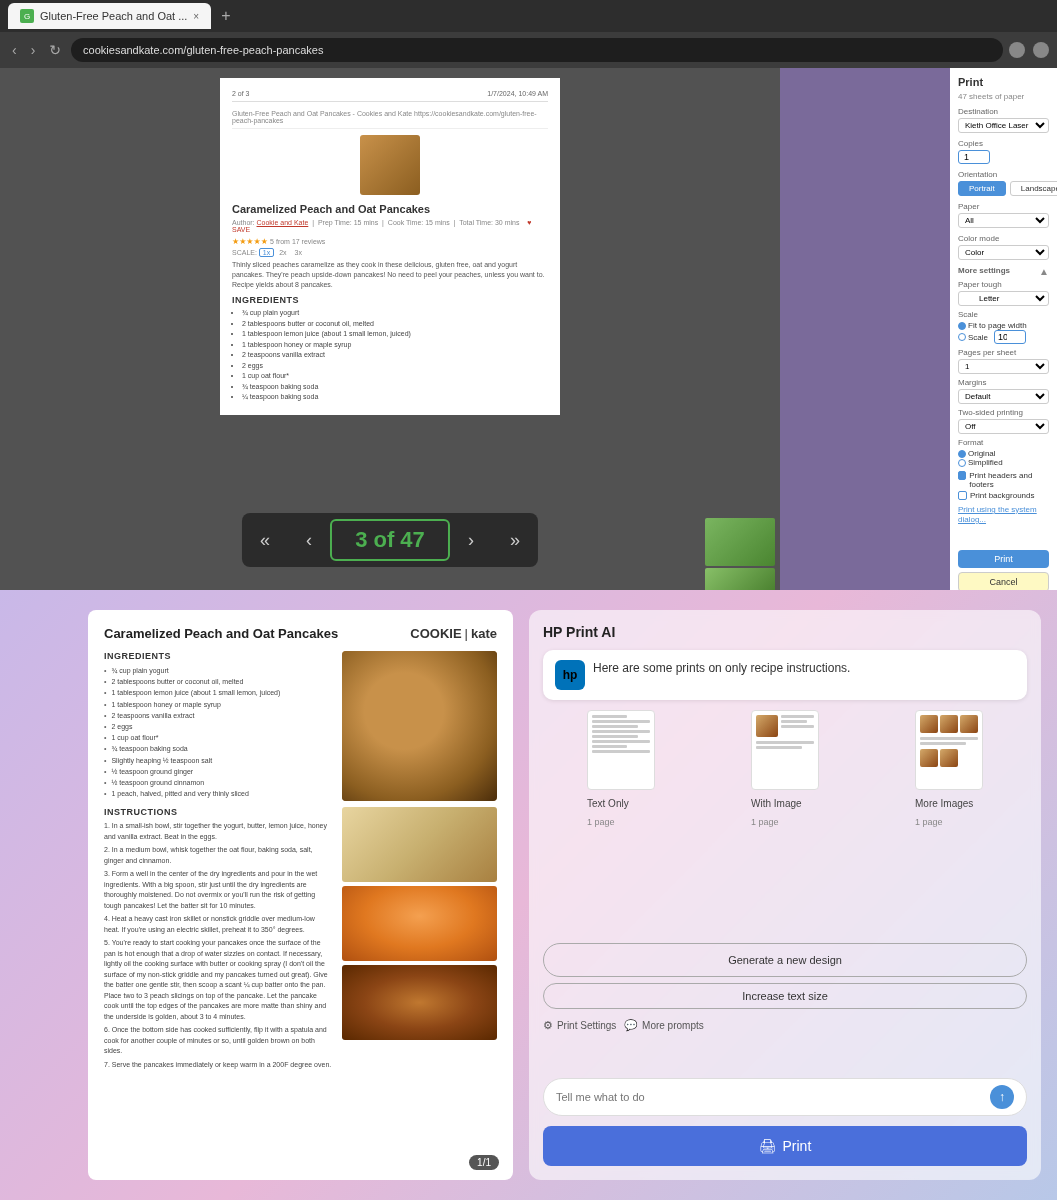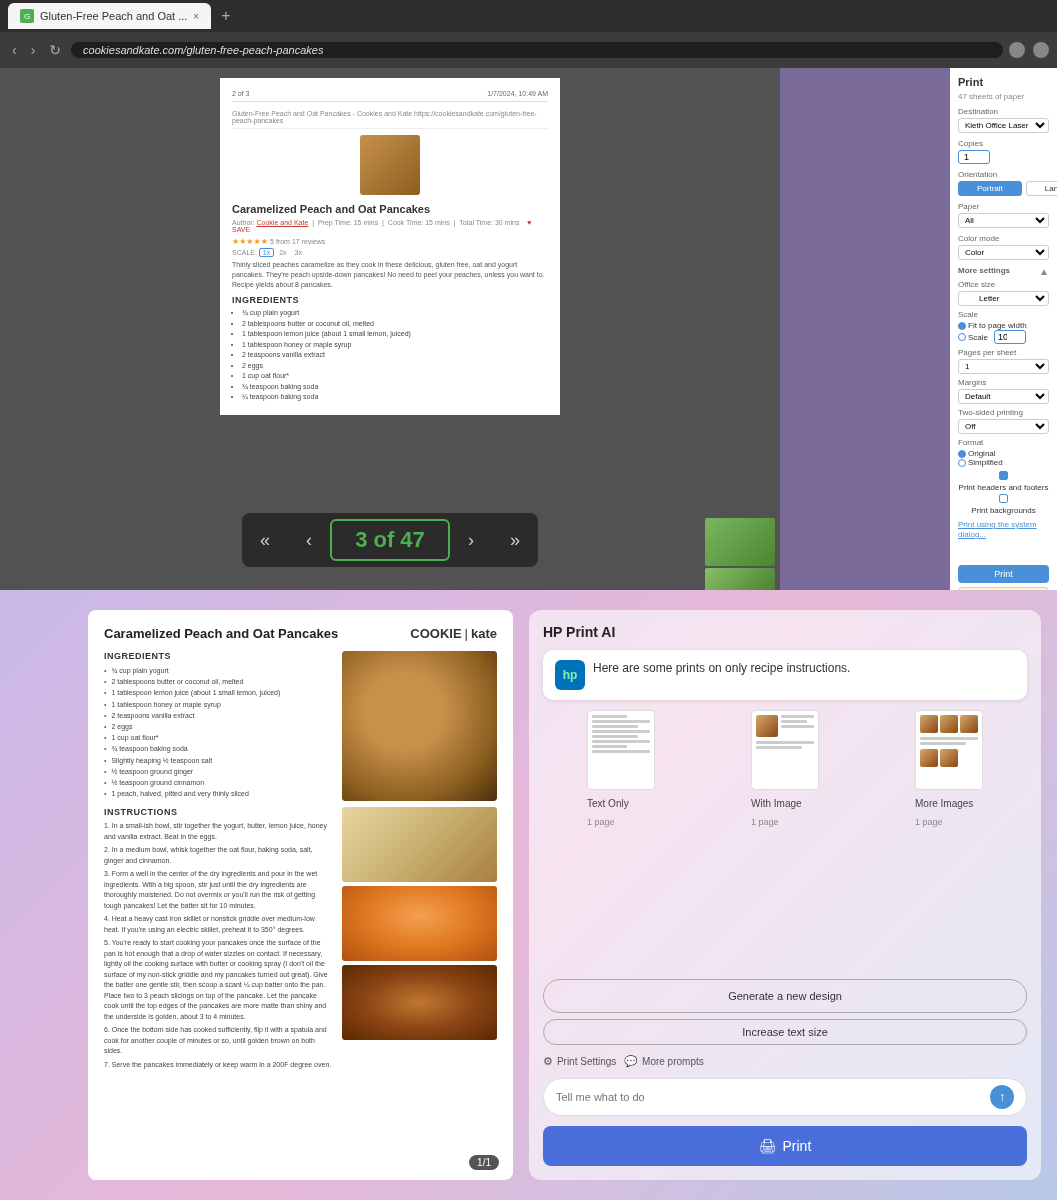--- a/index.html
+++ b/index.html
@@ -50,22 +50,21 @@
     }
     .nav-btn { color: #aaa; font-size: 14px; cursor: pointer; padding: 2px 4px; }
     .address-bar {
       flex: 1;
       background: #1e1e1e;
       border: none;
       border-radius: 14px;
       color: #ddd;
       font-size: 11px;
       padding: 4px 12px;
-      height: 16px;
-      font-style: italic;
+      height: 24px;
     }
     .nav-icons { display: flex; gap: 8px; }
     .nav-icon { width: 16px; height: 16px; background: #888; border-radius: 50%; }
 
     
     .main-area {
       position: absolute;
       top: 68px; left: 0; right: 0; bottom: 0;
       background: #7a6a9a;
     }
@@ -202,28 +201,28 @@
       font-size: 8px;
     }
     .radio-circle {
       width: 8px; height: 8px;
       border-radius: 50%;
       border: 1px solid #4a90d9;
     }
     .radio-filled { background: #4a90d9; }
     .orientation-btns { display: flex; gap: 4px; }
     .orient-btn {
-      padding: 2px 18px;
+      padding: 2px 10px;
       font-size: 8px;
       border-radius: 3px;
       cursor: pointer;
     }
     .orient-active { background: #4a90d9; color: white; border: 1px solid #4a90d9; }
     .orient-inactive { background: white; color: #333; border: 1px solid #ccc; }
-    .panel-checkbox { display: flex; align-items: center; gap: 3px; font-size: 8px; margin: 2px 0; flex-direction: column; }
+    .panel-checkbox { display: flex; gap: 3px; font-size: 8px; margin: 2px 0; }
     .checkbox-box { width: 9px; height: 9px; border: 1px solid #4a90d9; border-radius: 2px; background: #4a90d9; }
     .checkbox-empty { background: white; }
     .panel-link { color: #4a90d9; text-decoration: underline; font-size: 8px; cursor: pointer; }
     .print-btn {
       background: #4a90d9;
       color: white;
       border: none;
       border-radius: 4px;
       padding: 4px 8px;
       font-size: 9px;
@@ -359,21 +358,21 @@
       display: flex;
       gap: 8px;
       align-items: flex-start;
       box-shadow: 0 1px 4px rgba(0,0,0,0.1);
     }
     .hp-logo {
       width: 30px; height: 30px;
       background: #0072b9;
       border-radius: 6px;
       display: flex; align-items: center; justify-content: center;
-      color: #86efac;
+      color: #000000;
       font-size: 12px;
       font-weight: bold;
       flex-shrink: 0;
     }
     .hp-message-text {
       font-size: 12px;
       color: #333;
       line-height: 1.4;
     }
     .print-options {
@@ -464,20 +463,21 @@
     }
     .action-icon { font-size: 11px; }
     .chat-input-row {
       display: flex;
       align-items: center;
       background: white;
       border-radius: 20px;
       padding: 6px 12px;
       gap: 8px;
       border: 1px solid #ddd;
+      margin-top: 36px;
     }
     .chat-input {
       flex: 1;
       border: none;
       outline: none;
       font-size: 11px;
       color: #aaa;
       background: transparent;
     }
     .chat-send {
@@ -704,21 +704,21 @@
         <option>Color</option>
       </select>
     </div>
 
     <div class="panel-section">
       <div class="panel-section-header">
         <div class="panel-label" style="font-weight:bold;">More settings</div>
         <span class="collapse-icon">▲</span>
       </div>
 
-      <div class="panel-label">Office size</div>
+      <div class="panel-label">Paper tough</div>
       <select class="panel-select" style="margin-bottom:4px;padding-left:16px;">
         <option>Letter</option>
       </select>
 
       <div class="panel-label">Scale</div>
       <div class="radio-row">
         <div class="radio-btn">
           <div class="radio-circle radio-filled"></div>
           <span>Fit to page width</span>
         </div>

